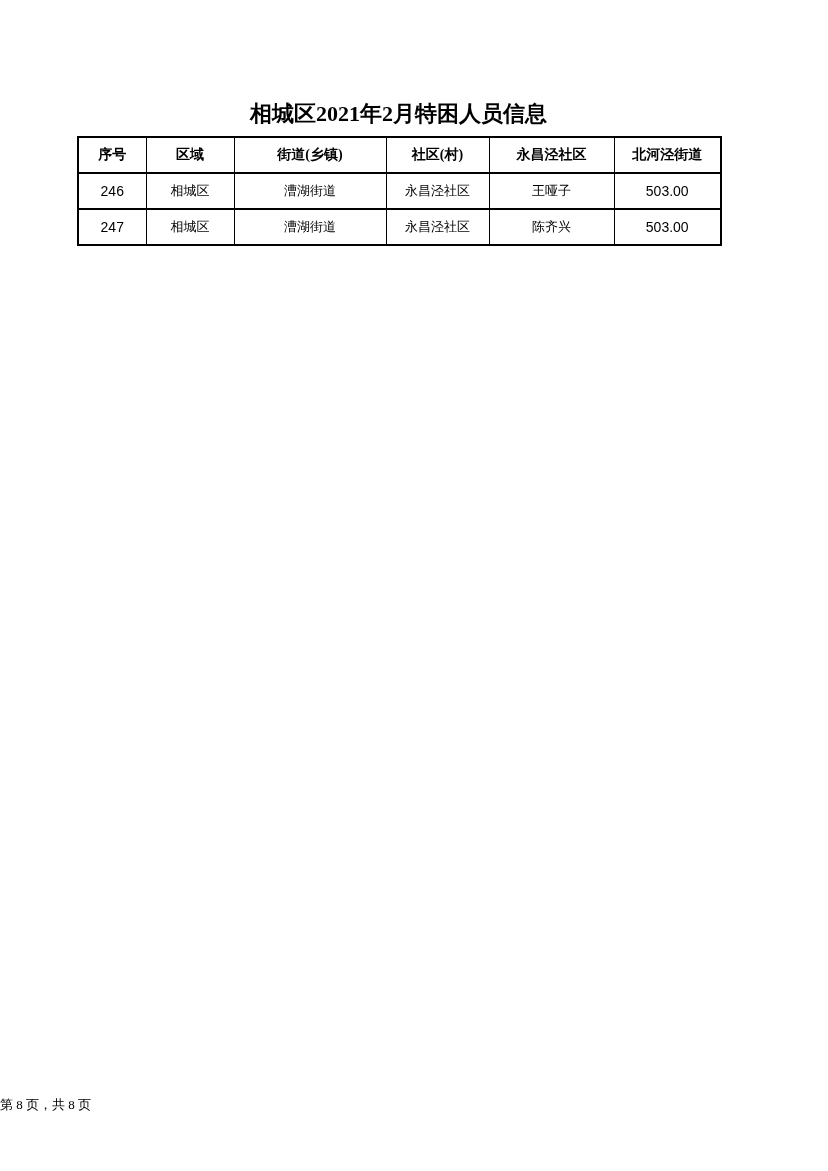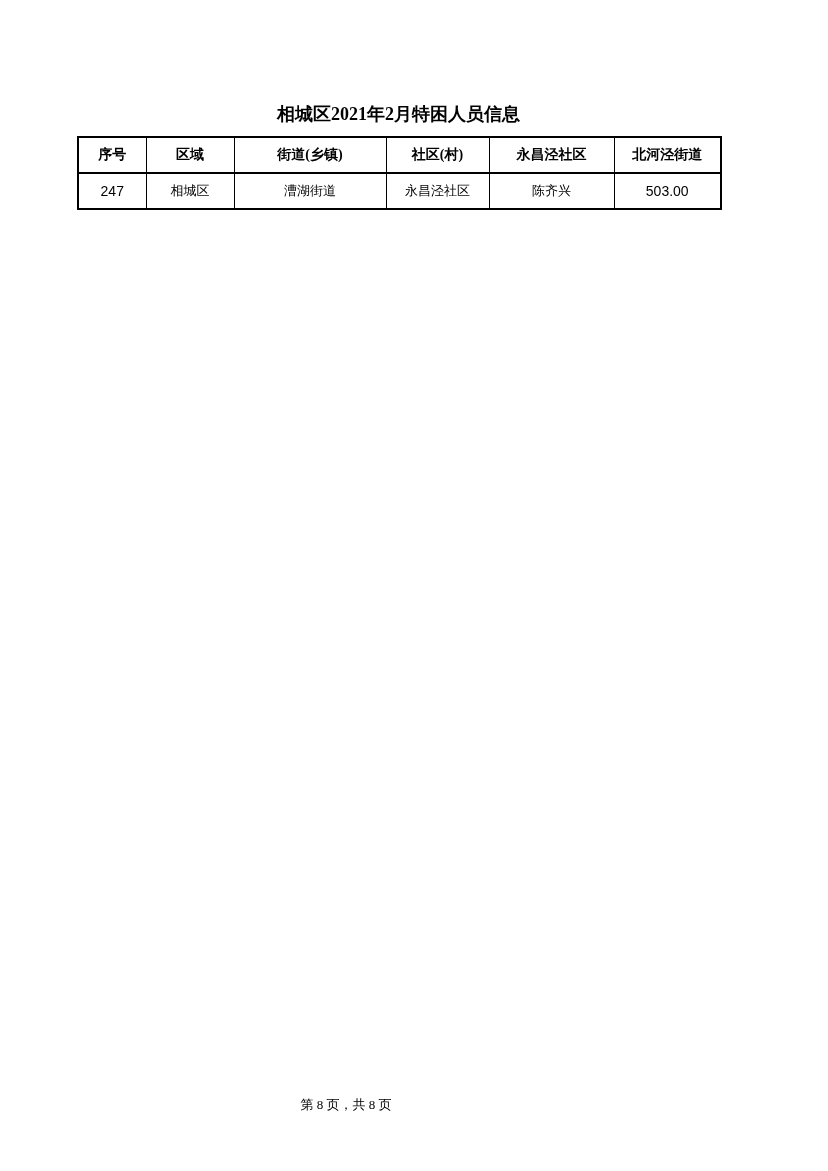--- a/index.html
+++ b/index.html
@@ -14,21 +14,21 @@
     font-family: "Liberation Serif", serif;
     color: #000000;
     overflow: hidden;
   }
   .doc-title {
     position: absolute;
     left: 77px;
     top: 102px;
     width: 643px;
     text-align: center;
-    font-size: 18px;
+    font-size: 22px;
     font-weight: 700;
     line-height: 24px;
     font-family: "Liberation Serif", serif;
   }
   table.data-table {
     position: absolute;
     left: 77px;
     top: 136px;
     width: 643px;
     border-collapse: collapse;
@@ -61,21 +61,20 @@
   }
   table.data-table td.num {
     font-size: 14px;
     font-family: "Liberation Sans", sans-serif;
   }
   .doc-footer {
     position: absolute;
     left: 0;
     top: 1097px;
     width: 692px;
-    text-align: center;
     font-size: 13px;
     line-height: 16px;
     font-family: "Liberation Serif", serif;
   }
 </style>
 </head>
 <body>
 
 <div>
 
@@ -95,20 +94,28 @@
         <th>序号</th>
         <th>区域</th>
         <th>街道(乡镇)</th>
         <th>社区(村)</th>
         <th>永昌泾社区</th>
         <th>北河泾街道</th>
       </tr>
     </thead>
     <tbody>
       <tr>
+        <td class="num">246</td>
+        <td>相城区</td>
+        <td>漕湖街道</td>
+        <td>永昌泾社区</td>
+        <td>王哑子</td>
+        <td class="num">503.00</td>
+      </tr>
+      <tr>
         <td class="num">247</td>
         <td>相城区</td>
         <td>漕湖街道</td>
         <td>永昌泾社区</td>
         <td>陈齐兴</td>
         <td class="num">503.00</td>
       </tr>
     </tbody>
   </table>
 

